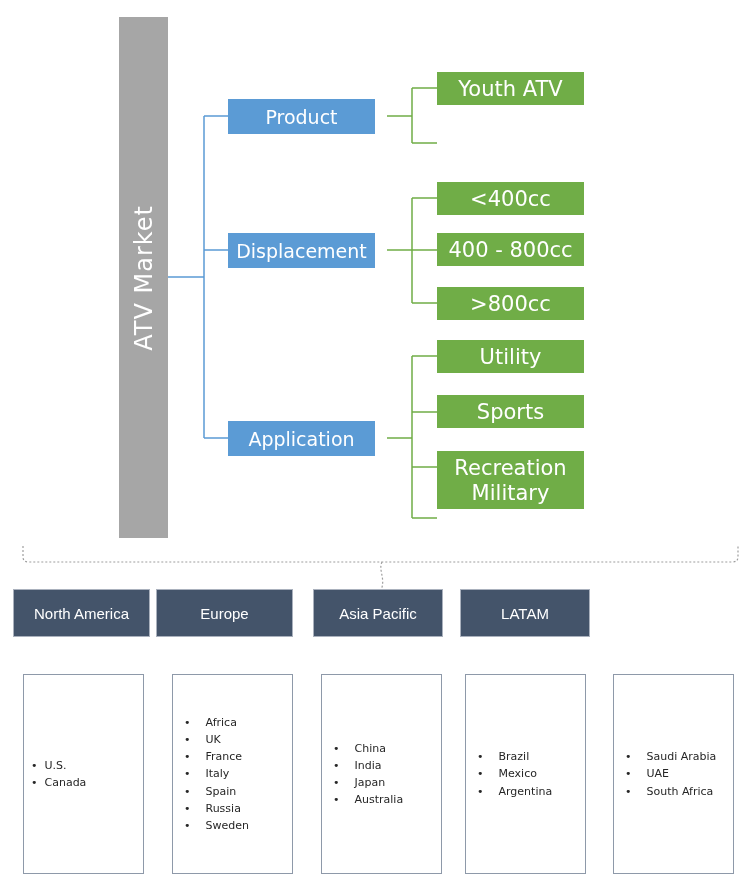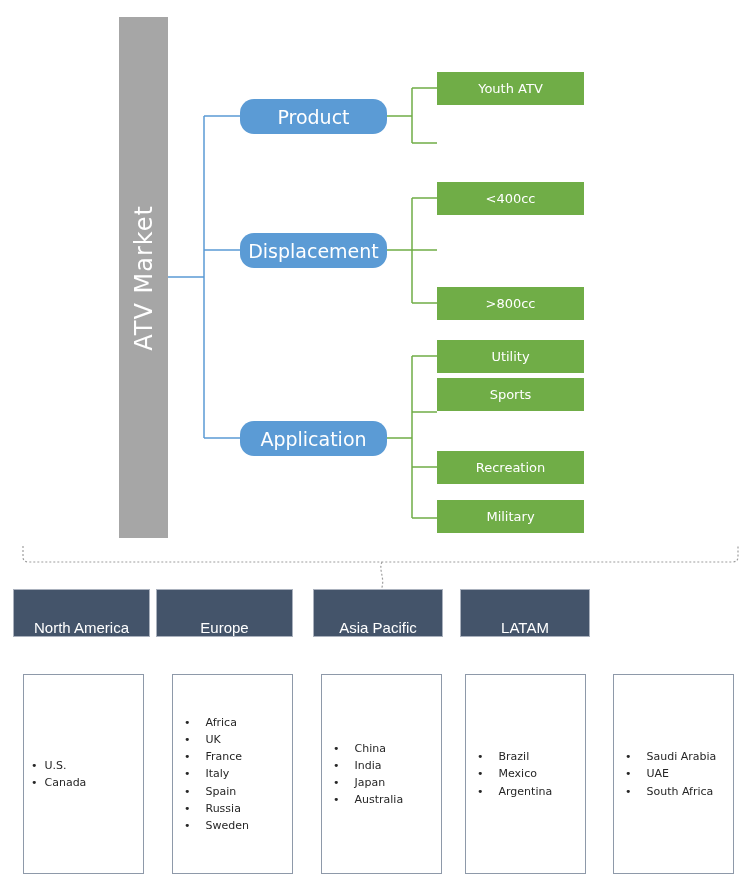--- a/index.html
+++ b/index.html
@@ -31,37 +31,36 @@
   .root-bar{
     position:absolute;left:119px;top:17px;width:49px;height:521px;
     background:var(--root-bar);
     display:flex;align-items:center;justify-content:center;
   }
   .root-bar span{
     writing-mode:vertical-rl;transform:rotate(180deg);
     color:var(--text-light);font-size:24px;letter-spacing:1px;white-space:nowrap;
   }
   .segment-box{
-    position:absolute;left:240px;width:147px;height:35px;
+    position:absolute;left:228px;width:147px;height:35px;
     background:var(--segment-box);color:var(--text-light);
     display:flex;align-items:center;justify-content:center;
     font-size:19px;
-    border-radius:14px;
   }
   .child-box{
     position:absolute;left:437px;width:147px;height:33px;
     background:var(--child-box);color:var(--text-light);
     display:flex;align-items:center;justify-content:center;
-    font-size:13px;
+    font-size:21px;
   }
   .region-header{
     position:absolute;top:589px;height:48px;
     background:var(--region-header);color:var(--text-light);
     border:1px solid #aab1bd;box-sizing:border-box;
-    display:flex;align-items:flex-end;justify-content:center;
+    display:flex;align-items:center;justify-content:center;
     font-family:"Liberation Sans","DejaVu Sans",sans-serif;
     font-size:15px;
   }
   .country-box{
     position:absolute;top:674px;width:121px;height:200px;
     border:1px solid var(--country-box-border);box-sizing:border-box;
     background:#ffffff;
     display:flex;align-items:center;
   }
   .country-box ul{
@@ -101,33 +100,36 @@
   <div class="segment-box" style="top:233px">
       <span>Displacement</span>
     </div>
 
   <div class="child-box" style="top:72px">
       <span>Youth ATV</span>
     </div>
   <div class="child-box" style="top:182px">
       <span>&lt;400cc</span>
     </div>
+  <div class="child-box" style="top:233px">
+      <span>400 - 800cc</span>
+    </div>
   <div class="child-box" style="top:287px">
       <span>&gt;800cc</span>
     </div>
   <div class="child-box" style="top:340px">
       <span>Utility</span>
     </div>
-  <div class="child-box" style="top:378px">
+  <div class="child-box" style="top:395px">
       <span>Sports</span>
     </div>
   <div class="child-box" style="top:451px">
       <span>Recreation</span>
     </div>
-  <div class="child-box" style="top:500px">
+  <div class="child-box" style="top:476px">
       <span>Military</span>
     </div>
 
   <div class="region-header" style="left:13px;width:137px">
       <span>North America</span>
     </div>
   <div class="region-header" style="left:156px;width:137px">
       <span>Europe</span>
     </div>
   <div class="region-header" style="left:460px;width:130px">

